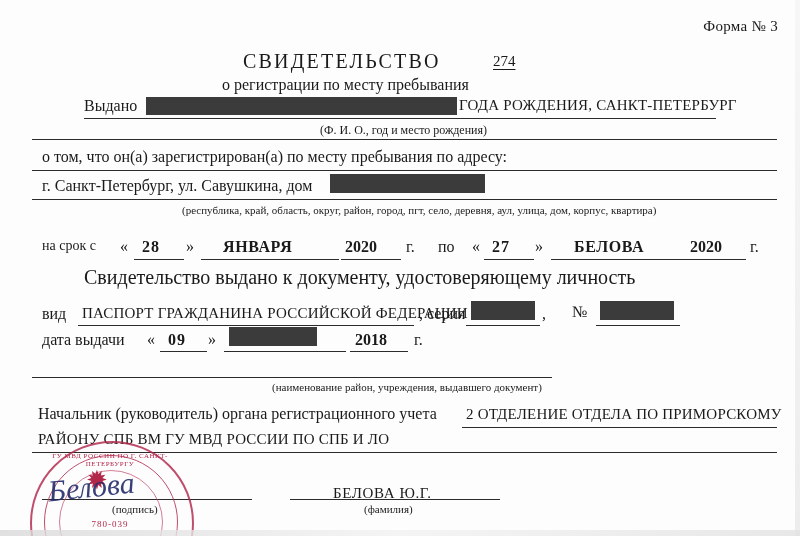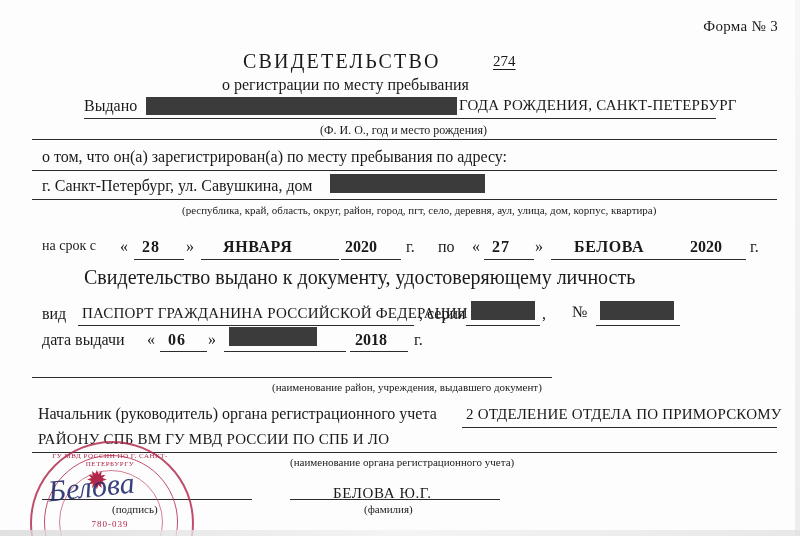--- a/index.html
+++ b/index.html
@@ -444,38 +444,37 @@
   <div class="abs doc-seria">, серия</div>
   <div class="abs redact redact-seria"></div>
   <div class="abs uline u-seria"></div>
   <div class="abs doc-comma">,</div>
   <div class="abs doc-numero">№</div>
   <div class="abs redact redact-num"></div>
   <div class="abs uline u-num"></div>
 
   <div class="abs doc-date-label">дата выдачи</div>
   <div class="abs q doc-date-q1">«</div>
-  <div class="abs doc-date-day">06</div>
+  <div class="abs doc-date-day">09</div>
   <div class="abs q doc-date-q2">»</div>
   <div class="abs redact redact-dmonth"></div>
   <div class="abs doc-date-year">2018</div>
   <div class="abs doc-date-g">г.</div>
   <div class="abs uline u-ddays"></div>
   <div class="abs uline u-dmonth"></div>
   <div class="abs uline u-dyear"></div>
 
   <div class="abs rule rule-organ"></div>
   <div class="abs caption-organ">(наименование район, учреждения, выдавшего документ)</div>
 
   <div class="abs chief-label">Начальник (руководитель) органа регистрационного учета</div>
   <div class="abs chief-value1">2 ОТДЕЛЕНИЕ ОТДЕЛА  ПО ПРИМОРСКОМУ</div>
   <div class="abs rule rule-chief1"></div>
   <div class="abs chief-value2">РАЙОНУ СПБ ВМ  ГУ  МВД РОССИИ  ПО СПБ  И  ЛО</div>
   <div class="abs rule rule-chief2"></div>
-  <div class="abs caption-chief">(наименование органа регистрационного учета)</div>
 
   <div class="abs rule rule-sign"></div>
   <div class="abs caption-podpis">(подпись)</div>
   <div class="abs family-name">БЕЛОВА Ю.Г.</div>
   <div class="abs rule rule-family"></div>
   <div class="abs caption-family">(фамилия)</div>
 
   <div class="abs stamp"></div>
   <div class="abs stamp-inner"></div>
   <div class="abs stamp-core"></div>

